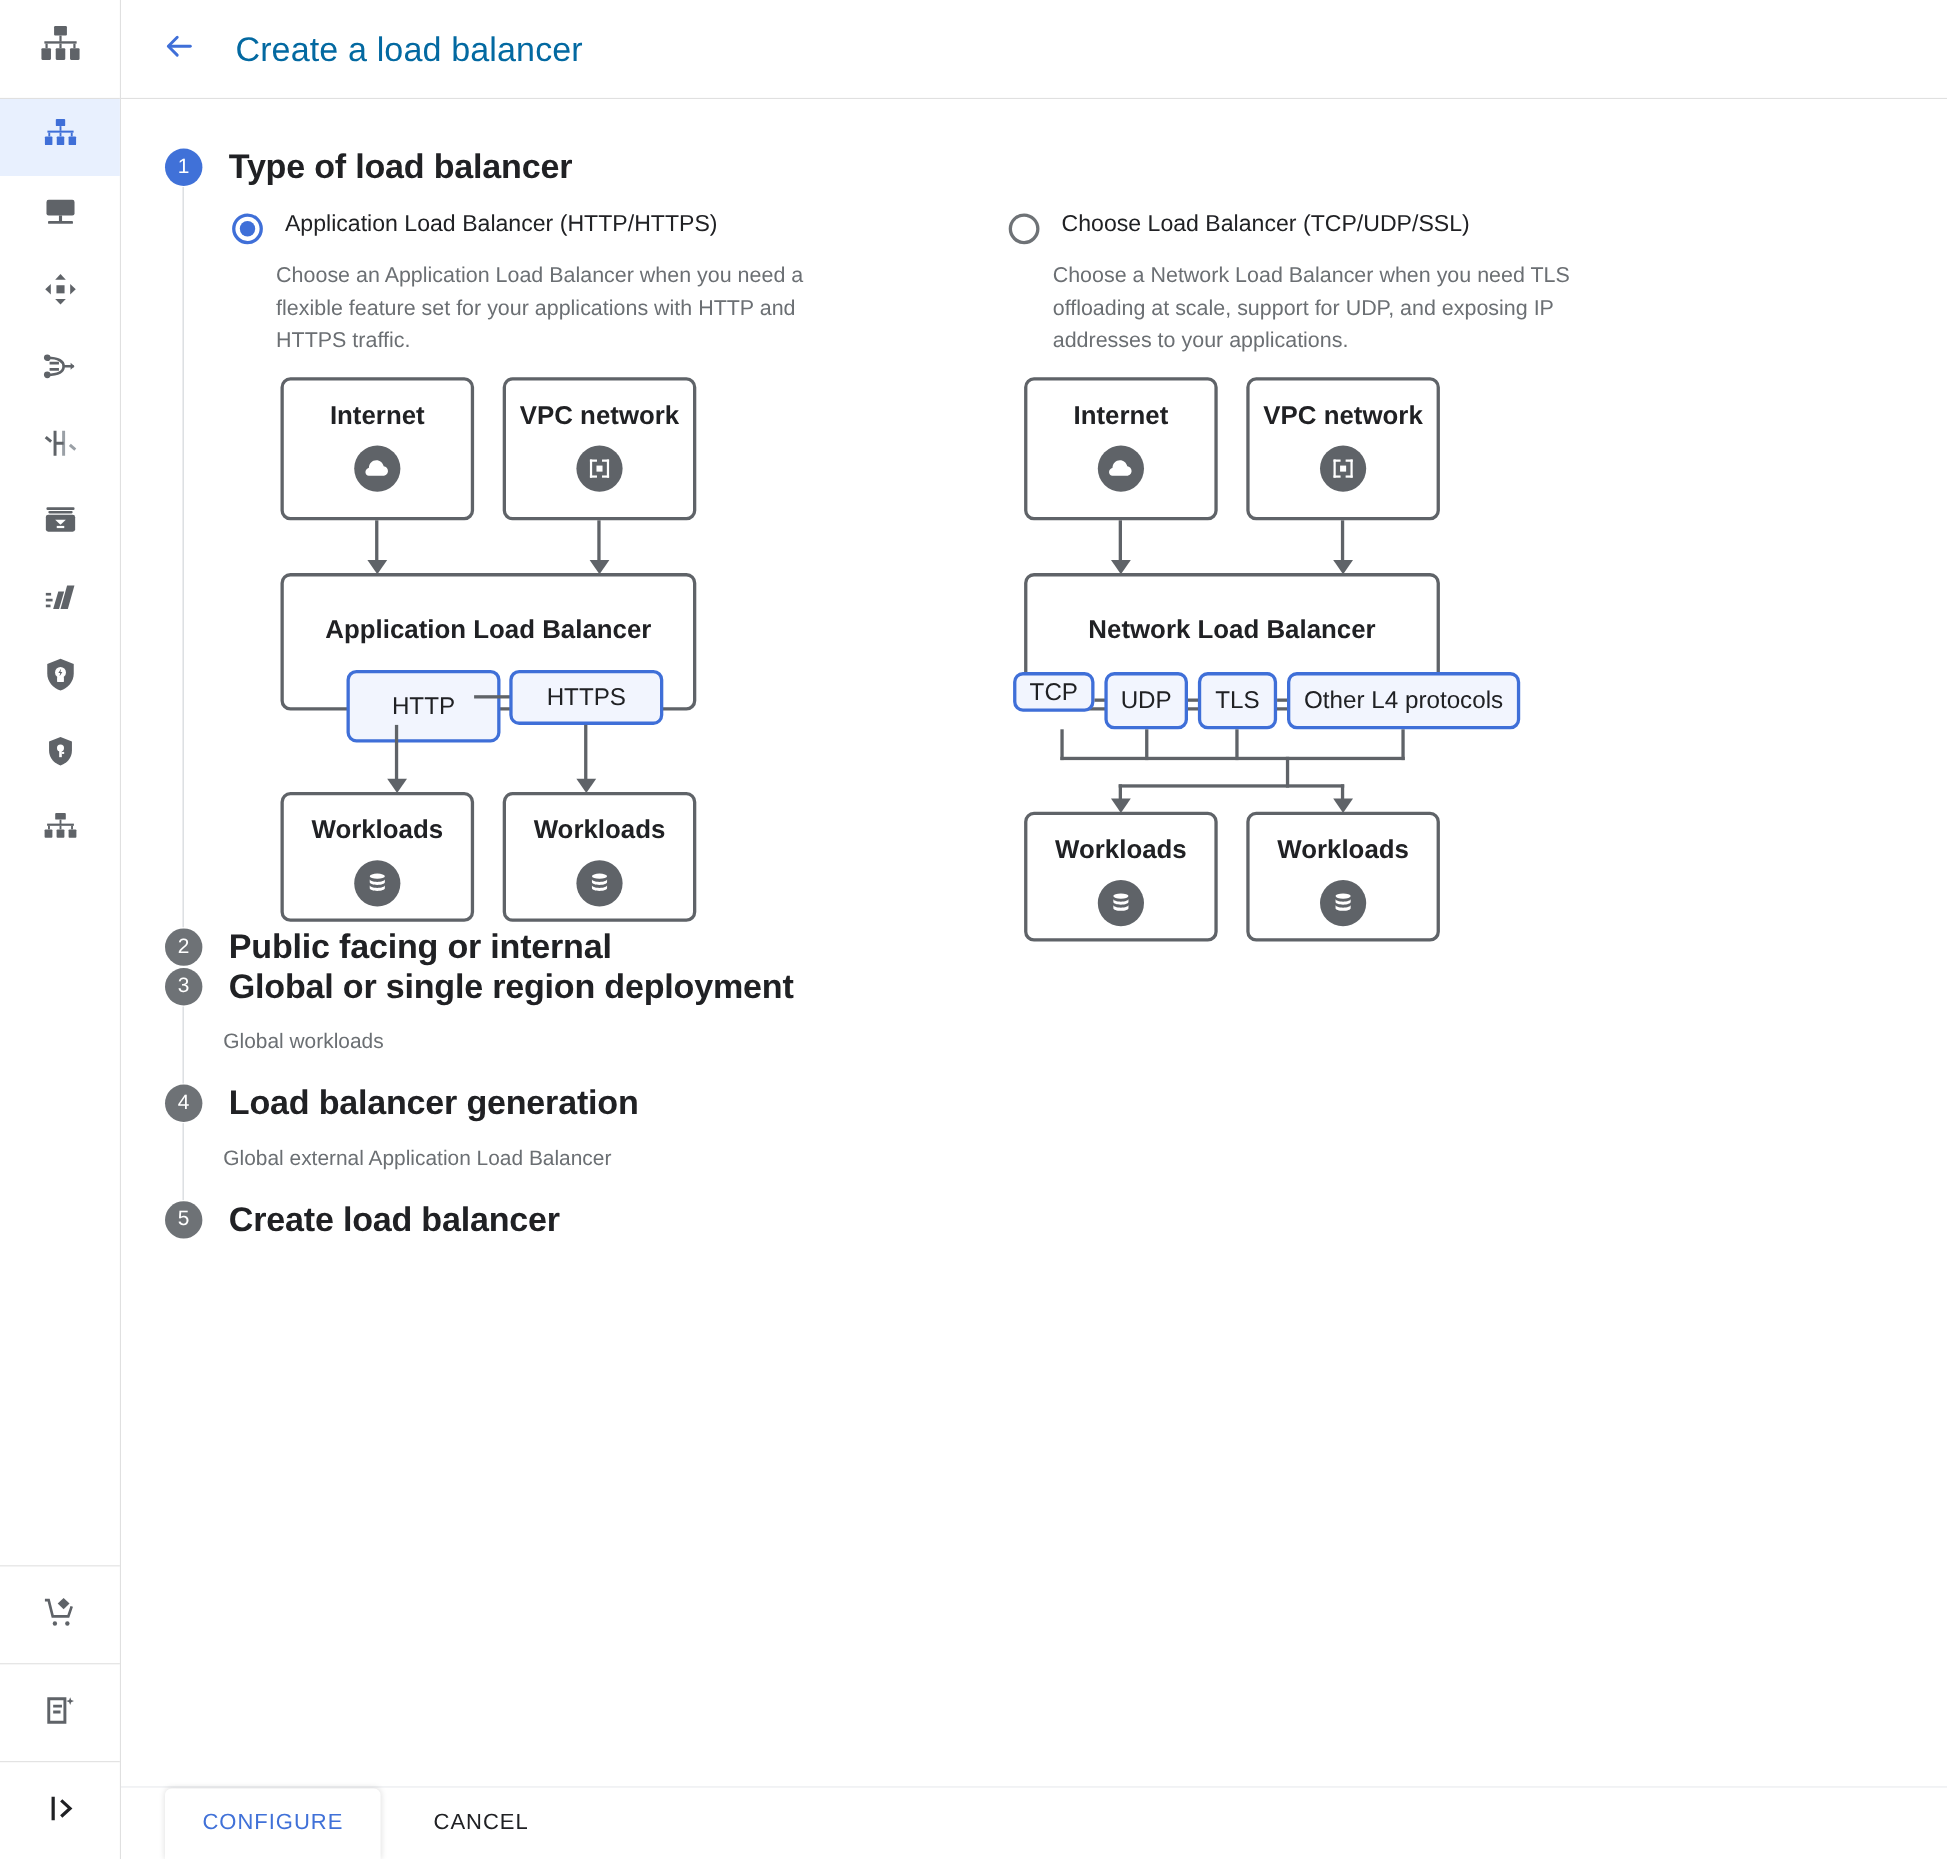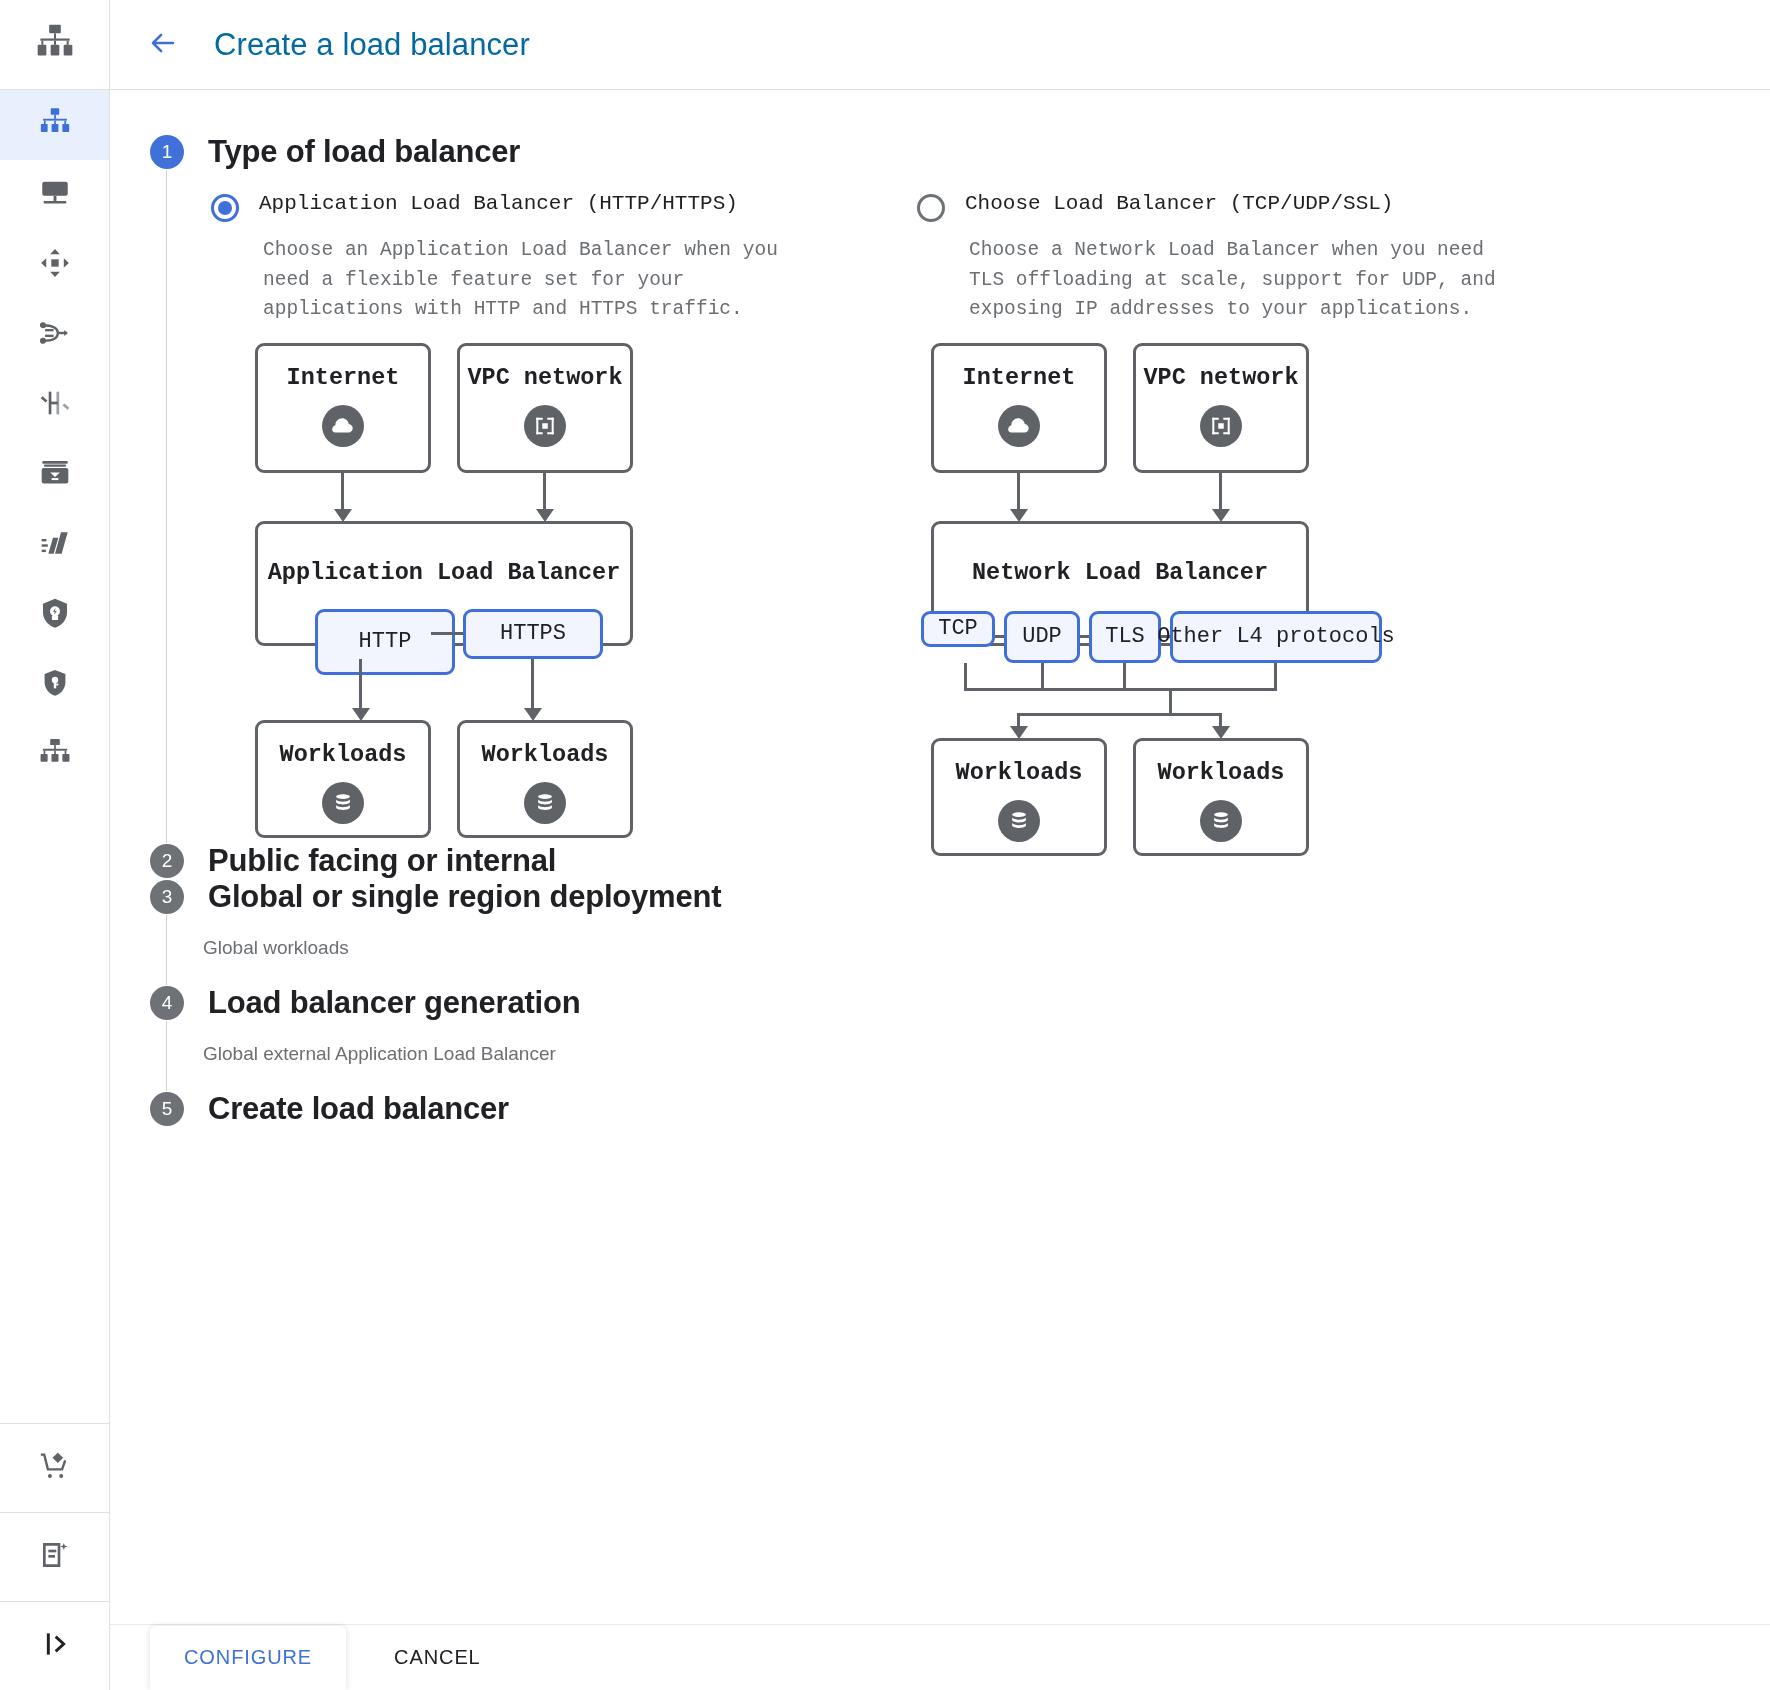--- a/index.html
+++ b/index.html
@@ -71,21 +71,21 @@
     width: 28px; height: 28px; border-radius: 50%; flex: 0 0 28px;
     border: 3px solid #6e7276; position: relative; margin-top: 2px; cursor:pointer;
   }
   .radio.checked { border-color: #3f6fd8; }
   .radio.checked::after {
     content: ""; position: absolute; left: 50%; top: 50%;
     width: 14px; height: 14px; border-radius: 50%; background: #3f6fd8;
     transform: translate(-50%, -50%);
   }
   .opt-label { font-size: 21px; color: #202124; }
-  .opt-desc { font-size: 19.5px; color: #6b6f73; line-height: 1.52; margin-top: 14px; margin-left: 52px; max-width: 540px;}
+  .opt-desc { font-size: 19.5px; color: #6b6f73; line-height: 1.52; margin-top: 14px; margin-left: 40px; max-width: 540px;}
 
   
   .diagram { position: relative; margin-left: 44px; margin-top: 18px;}
   .dbox {
     position: absolute; border: 3px solid #5f6368; border-radius: 9px;
     background: #fff; display: flex; flex-direction: column; align-items: center;
     justify-content: flex-start; padding-top: 18px;
   }
   .dbox .dlabel { font-size: 23.5px; font-weight: 700; color: #202124; white-space: nowrap; }
   .dbox .dicon { margin-top: 14px; }
@@ -328,21 +328,21 @@
     </div>
 
     <div class="content">
 
       <div class="step" style="padding-left:40px;">
         <div class="step-head">
           <div class="badge active">1</div>
           <div class="step-title">Type of load balancer</div>
         </div>
 
-        <div class="step-body" style="margin-left:16px;font-family:Liberation Mono, monospace;">
+        <div class="step-body" style="margin-left:16px;">
 
           <div class="opts">
 
             <div class="opt left">
               <div class="opt-head">
                 <div class="radio checked"></div>
                 <div class="opt-label">Application Load Balancer (HTTP/HTTPS)</div>
               </div>
               <div class="opt-desc">Choose an Application Load Balancer when you need a flexible feature set for your applications with HTTP and HTTPS traffic.</div>
 

